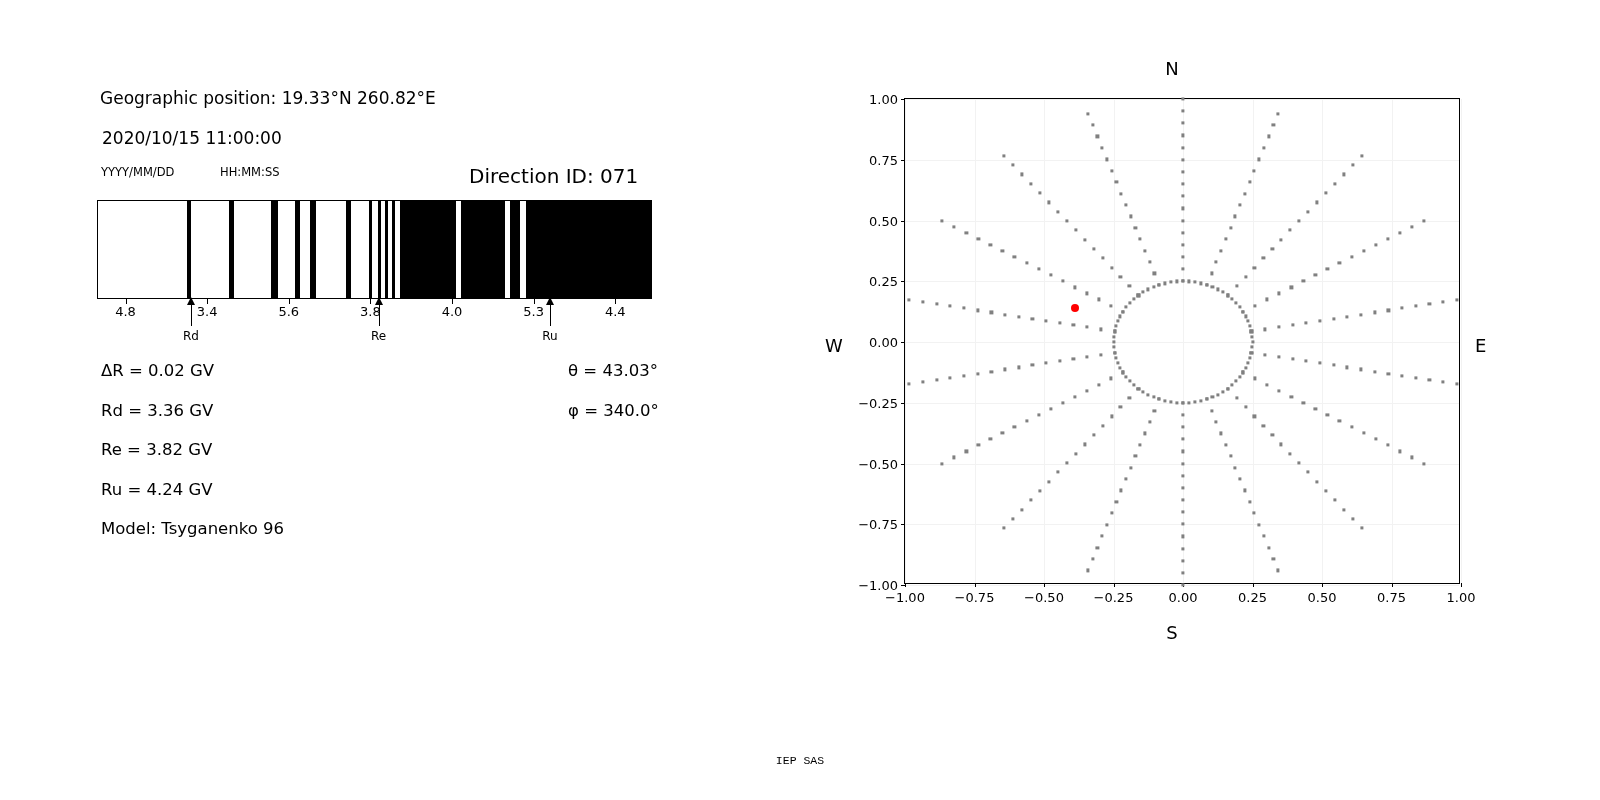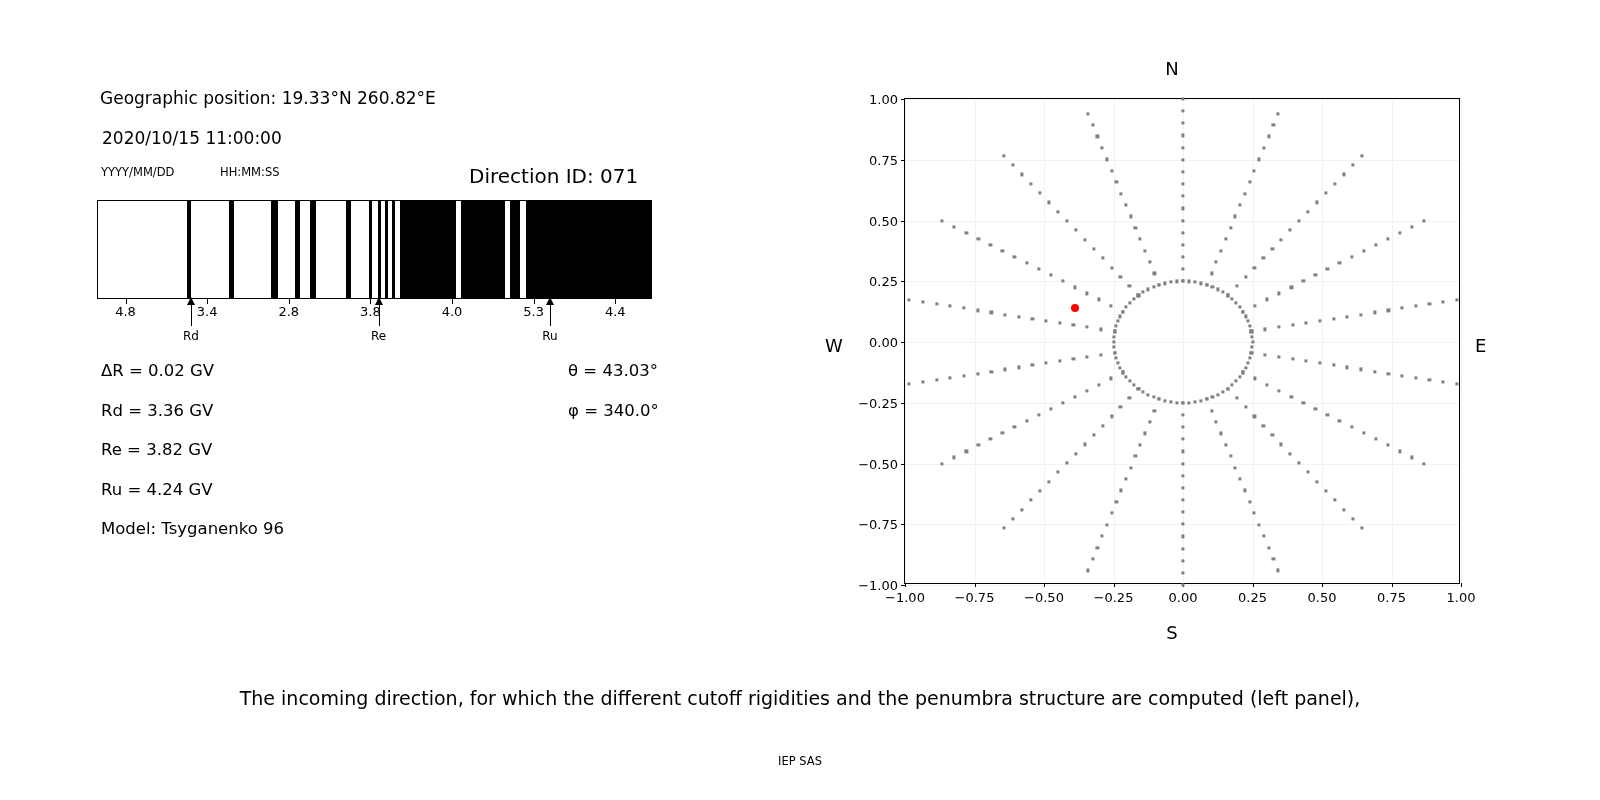--- a/index.html
+++ b/index.html
@@ -183,20 +183,21 @@
     width: 1600px;
     text-align: center;
     font-size: 19px;
     line-height: 32px;
   }
   #footer {
     left: 0; top: 754px;
     width: 1600px;
     text-align: center;
     font-size: 11.5px;
+    font-family: Liberation Mono, monospace;
   }
 </style>
 </head>
 <body>
 
 <div id="left-panel" class="abs">
 
   <div class="abs geo-line">Geographic position: 19.33°N 260.82°E</div>
 
   <div class="abs datetime-line">2020/10/15 11:00:00</div>
@@ -223,21 +224,21 @@
       <div class="band" style="left: 412.169px; width: 10.2022px;"></div>
       <div class="band" style="left: 428.493px; width: 126.507px;"></div>
     </div>
 
   <div id="penumbra-axis" class="abs">
       <div class="tick-mark" style="left: 28.5662px;"></div>
       <div class="tick-label" style="left: 28.5662px;">4.8</div>
       <div class="tick-mark" style="left: 110.184px;"></div>
       <div class="tick-label" style="left: 110.184px;">3.4</div>
       <div class="tick-mark" style="left: 191.801px;"></div>
-      <div class="tick-label" style="left: 191.801px;">2.8</div>
+      <div class="tick-label" style="left: 191.801px;">5.6</div>
       <div class="tick-mark" style="left: 273.419px;"></div>
       <div class="tick-label" style="left: 273.419px;">3.8</div>
       <div class="tick-mark" style="left: 355.037px;"></div>
       <div class="tick-label" style="left: 355.037px;">4.0</div>
       <div class="tick-mark" style="left: 436.654px;"></div>
       <div class="tick-label" style="left: 436.654px;">5.3</div>
       <div class="tick-mark" style="left: 518.272px;"></div>
       <div class="tick-label" style="left: 518.272px;">4.4</div>
       <div class="marker-arrow" style="left: 93.8603px;"></div>
       <div class="marker-label" style="left: 93.8603px;">Rd</div>
@@ -680,16 +681,15 @@
       <div class="dot" style="left: 340.988px; top: 268.674px; background: rgb(128, 128, 128);"></div>
       <div class="dot" style="left: 343.309px; top: 263.778px; background: rgb(128, 128, 128);"></div>
       <div class="dot" style="left: 345.132px; top: 258.723px; background: rgb(128, 128, 128);"></div>
       <div class="dot" style="left: 346.444px; top: 253.549px; background: rgb(128, 128, 128);"></div>
       <div class="dot" style="left: 347.236px; top: 248.295px; background: rgb(128, 128, 128);"></div>
       <div class="dot-red" style="left: 169.58px; top: 208.98px; background: rgb(255, 0, 0);"></div>
     </div>
 </div>
 
 <div id="caption" class="abs">
-  <div>The incoming direction, for which the different cutoff rigidities and the penumbra structure are computed (left panel),</div>
 </div>
 
 <div id="footer" class="abs">IEP SAS</div>
 
 </body></html>

